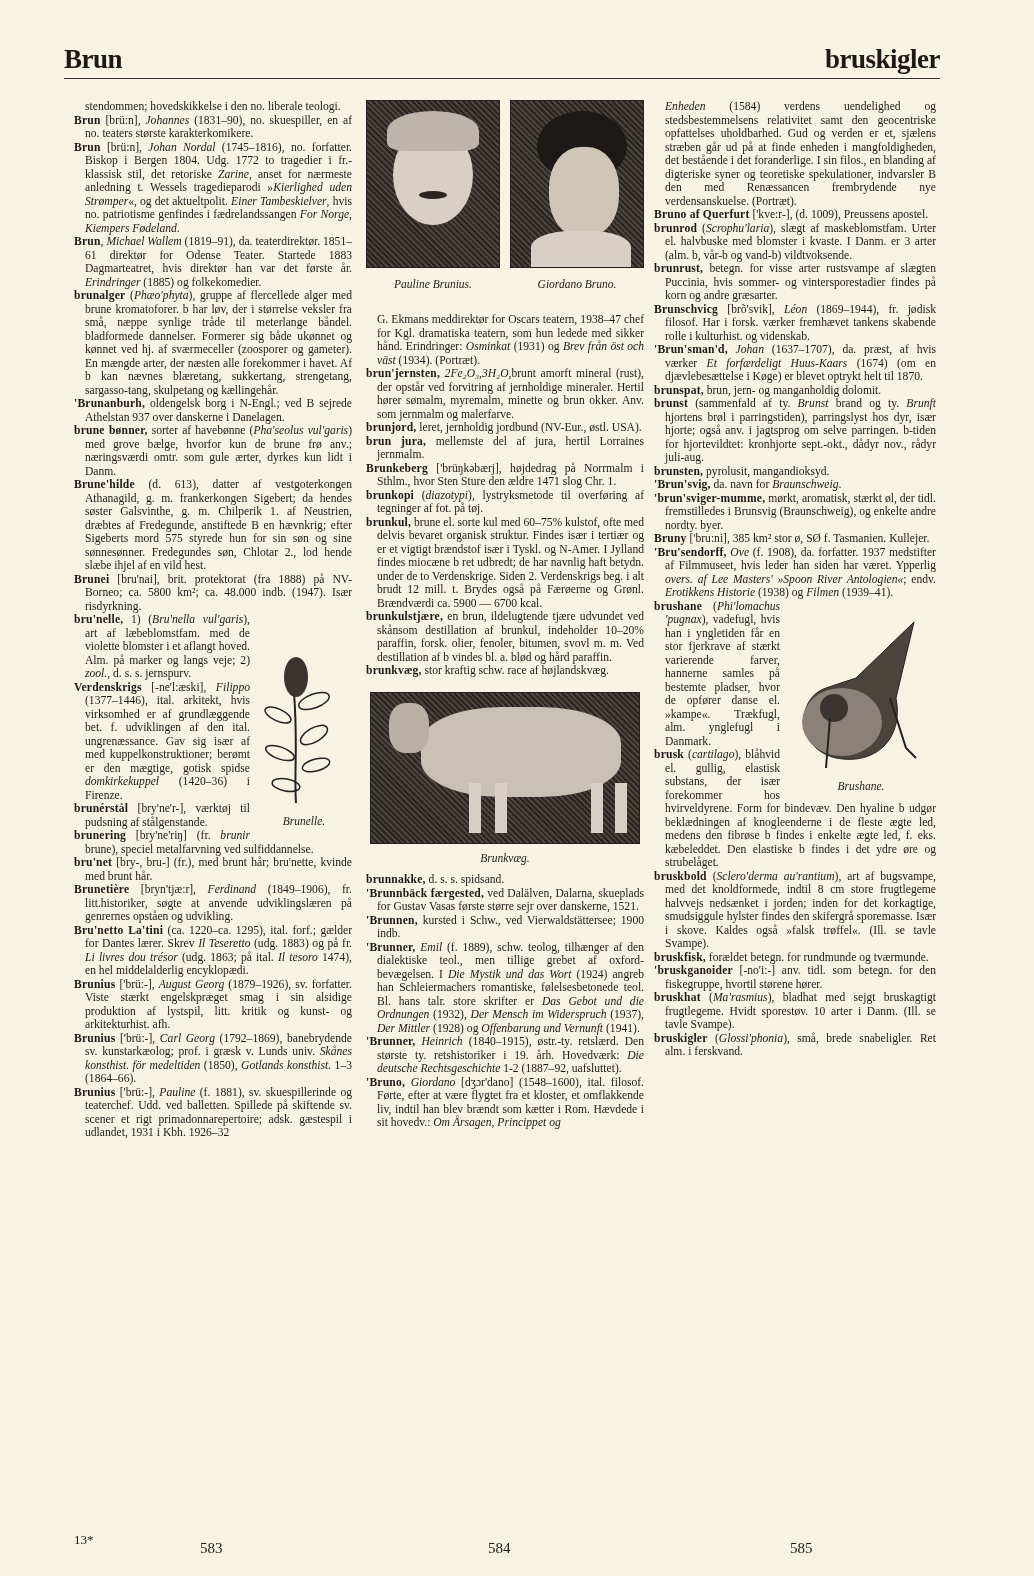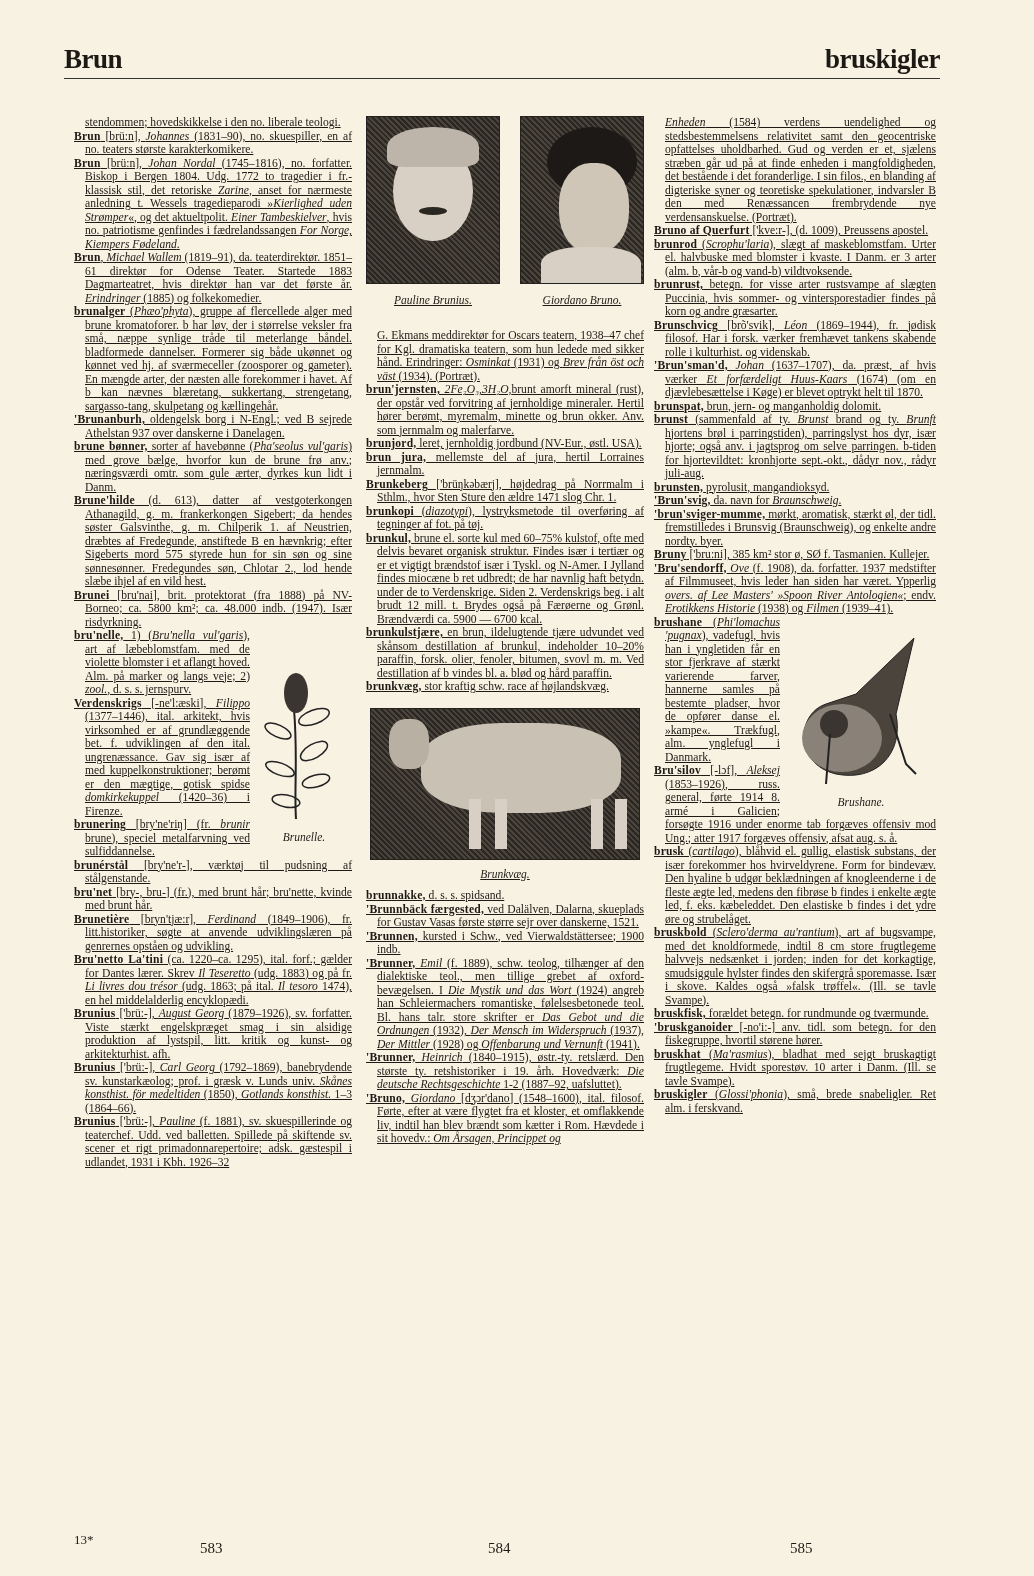--- a/index.html
+++ b/index.html
@@ -2,21 +2,21 @@
 <html><head>
 <meta charset="utf-8">
 <style>
   html,body{margin:0;padding:0;}
   body{width:1034px;height:1576px;background:#f7f2e2;position:relative;overflow:hidden;
        font-family:"Liberation Serif","DejaVu Serif",serif;color:#1d1a16;}
   .header{position:absolute;left:64px;right:94px;top:40px;height:38px;border-bottom:1.5px solid #333;}
   .hw{position:absolute;top:4px;font-family:"Liberation Serif",serif;font-weight:bold;font-size:27px;letter-spacing:-0.5px;}
   .hw.left{left:0}
   .hw.right{right:0}
-  .col{position:absolute;top:116px;width:278px;font-size:11.6px;line-height:13.5px;text-align:justify;text-decoration:underline;}
+  .col{position:absolute;top:100px;width:278px;font-size:11.6px;line-height:13.5px;text-align:justify;}
   .col1{left:74px}
   .col2{left:366px}
   .col3{left:654px}
   .entry{margin:0;padding-left:11px;text-indent:-11px;}
   .entry.cont{padding-left:11px;text-indent:0;}
   .hwd{font-weight:bold;letter-spacing:0.2px;}
   .i{font-style:italic}
   .photo{background:repeating-linear-gradient(45deg,#2a2622 0 2px,#4a443d 2px 4px);border:1px solid #222;}
   .caption{font-style:italic;font-size:11.5px;text-align:center;margin-top:12px;}
   .footer{position:absolute;top:1540px;font-size:15px;font-family:"Liberation Serif",serif;}
@@ -50,51 +50,51 @@
       <ellipse cx="22" cy="62" rx="14" ry="6" fill="none" stroke="#222" stroke-width="1.5" transform="rotate(25 22 62)"></ellipse>
       <ellipse cx="58" cy="82" rx="15" ry="7" fill="none" stroke="#222" stroke-width="1.5" transform="rotate(-30 58 82)"></ellipse>
       <ellipse cx="24" cy="100" rx="15" ry="6" fill="none" stroke="#222" stroke-width="1.5" transform="rotate(20 24 100)"></ellipse>
       <ellipse cx="60" cy="112" rx="14" ry="6" fill="none" stroke="#222" stroke-width="1.5" transform="rotate(-15 60 112)"></ellipse>
       <ellipse cx="30" cy="132" rx="14" ry="6" fill="none" stroke="#222" stroke-width="1.5" transform="rotate(10 30 132)"></ellipse>
     </svg>
     <div class="caption">Brunelle.</div>
   </div>
   <p class="entry"><span class="hwd">bru'nelle,</span><span> 1) (</span><span class="i">Bru'nella vul'garis</span><span>), art af læbeblomstfam. med de violette blomster i et aflangt hoved. Alm. på marker og langs veje; 2) </span><span class="i">zool.</span><span>, d. s. s. jernspurv.</span></p>
   <p class="entry"><span class="hwd">Verdenskrigs</span><span> [-ne'l:æski], </span><span class="i">Filippo</span><span> (1377–1446), ital. arkitekt, hvis virksomhed er af grundlæggende bet. f. udviklingen af den ital. ungrenæssance. Gav sig især af med kuppelkonstruktioner; berømt er den mægtige, gotisk spidse </span><span class="i">domkirkekuppel</span><span> (1420–36) i Firenze.</span></p>
+  <p class="entry"><span class="hwd">brunérstål</span><span> [bry'ne'r-], værktøj til pudsning af stålgenstande.</span></p>
   <p class="entry"><span class="hwd">brunering</span><span> [bry'ne'riŋ] (fr. </span><span class="i">brunir</span><span> brune), speciel metalfarvning ved sulfiddannelse.</span></p>
-  <p class="entry"><span class="hwd">brunérstål</span><span> [bry'ne'r-], værktøj til pudsning af stålgenstande.</span></p>
   <p class="entry"><span class="hwd">bru'net</span><span> [bry-, bru-] (fr.), med brunt hår; bru'nette, kvinde med brunt hår.</span></p>
   <p class="entry"><span class="hwd">Brunetière</span><span> [bryn'tjæ:r], </span><span class="i">Ferdinand</span><span> (1849–1906), fr. litt.historiker, søgte at anvende udviklingslæren på genrernes opståen og udvikling.</span></p>
   <p class="entry"><span class="hwd">Bru'netto La'tini</span><span> (ca. 1220–ca. 1295), ital. forf.; gælder for Dantes lærer. Skrev </span><span class="i">Il Teseretto</span><span> (udg. 1883) og på fr. </span><span class="i">Li livres dou trésor</span><span> (udg. 1863; på ital. </span><span class="i">Il tesoro</span><span> 1474), en hel middelalderlig encyklopædi.</span></p>
   <p class="entry"><span class="hwd">Brunius</span><span> ['brü:-], </span><span class="i">August Georg</span><span> (1879–1926), sv. forfatter. Viste stærkt engelskpræget smag i sin alsidige produktion af lystspil, litt. kritik og kunst- og arkitekturhist. afh.</span></p>
   <p class="entry"><span class="hwd">Brunius</span><span> ['brü:-], </span><span class="i">Carl Georg</span><span> (1792–1869), banebrydende sv. kunstarkæolog; prof. i græsk v. Lunds univ. </span><span class="i">Skånes konsthist. för medeltiden</span><span> (1850), </span><span class="i">Gotlands konsthist.</span><span> 1–3 (1864–66).</span></p>
   <p class="entry"><span class="hwd">Brunius</span><span> ['brü:-], </span><span class="i">Pauline</span><span> (f. 1881), sv. skuespillerinde og teaterchef. Udd. ved balletten. Spillede på skiftende sv. scener et rigt primadonnarepertoire; adsk. gæstespil i udlandet, 1931 i Kbh. 1926–32</span></p>
 </div>
 
 <div class="col col2">
   <div style="display:flex;justify-content:space-between;height:195px;">
     <div style="width:134px;">
       <div class="photo" style="height:166px;position:relative;overflow:hidden;">
         <div style="position:absolute;left:26px;top:24px;width:80px;height:100px;border-radius:50%;background:#d8d0c4;"></div>
         <div style="position:absolute;left:20px;top:10px;width:92px;height:40px;border-radius:50% 50% 20% 20%;background:#bdb5aa;"></div>
         <div style="position:absolute;left:52px;top:90px;width:28px;height:8px;border-radius:50%;background:#2a2622;"></div>
       </div>
       <div class="caption" style="margin-top:10px;">Pauline Brunius.</div>
     </div>
-    <div style="width:124px;">
+    <div style="width:134px;">
       <div class="photo" style="height:166px;position:relative;overflow:hidden;">
         <div style="position:absolute;left:26px;top:10px;width:90px;height:70px;border-radius:50%;background:#1c1916;"></div>
         <div style="position:absolute;left:38px;top:46px;width:70px;height:90px;border-radius:45%;background:#cfc6b8;"></div>
         <div style="position:absolute;left:20px;top:130px;width:100px;height:40px;border-radius:40% 40% 0 0;background:#d8d0c4;"></div>
       </div>
       <div class="caption" style="margin-top:10px;">Giordano Bruno.</div>
     </div>
   </div>
   <p class="entry cont" style="margin-top:18px;"><span>G. Ekmans meddirektør for Oscars teatern, 1938–47 chef for Kgl. dramatiska teatern, som hun ledede med sikker hånd. Erindringer: </span><span class="i">Osminkat</span><span> (1931) og </span><span class="i">Brev från öst och väst</span><span> (1934). (Portræt).</span></p>
-  <p class="entry"><span class="hwd">brun'jernsten,</span><span class="i"> 2Fe₂O₃,3H₂O,</span><span>brunt amorft mineral (rust), der opstår ved forvitring af jernholdige mineraler. Hertil hører berømt, myremalm, minette og brun okker. Anv. som jernmalm og malerfarve.</span></p>
+  <p class="entry"><span class="hwd">brun'jernsten,</span><span class="i"> 2Fe₂O₃,3H₂O,</span><span>brunt amorft mineral (rust), der opstår ved forvitring af jernholdige mineraler. Hertil hører sømalm, myremalm, minette og brun okker. Anv. som jernmalm og malerfarve.</span></p>
   <p class="entry"><span class="hwd">brunjord,</span><span> leret, jernholdig jordbund (NV-Eur., østl. USA).</span></p>
   <p class="entry"><span class="hwd">brun jura,</span><span> mellemste del af jura, hertil Lorraines jernmalm.</span></p>
   <p class="entry"><span class="hwd">Brunkeberg</span><span> ['brüŋkəbærj], højdedrag på Norrmalm i Sthlm., hvor Sten Sture den ældre 1471 slog Chr. 1.</span></p>
   <p class="entry"><span class="hwd">brunkopi</span><span> (</span><span class="i">diazotypi</span><span>), lystryksmetode til overføring af tegninger af fot. på tøj.</span></p>
   <p class="entry"><span class="hwd">brunkul,</span><span> brune el. sorte kul med 60–75% kulstof, ofte med delvis bevaret organisk struktur. Findes især i tertiær og er et vigtigt brændstof især i Tyskl. og N-Amer. I Jylland findes miocæne b ret udbredt; de har navnlig haft betydn. under de to Verdenskrige. Siden 2. Verdenskrigs beg. i alt brudt 12 mill. t. Brydes også på Færøerne og Grønl. Brændværdi ca. 5900 — 6700 kcal.</span></p>
   <p class="entry"><span class="hwd">brunkulstjære,</span><span> en brun, ildelugtende tjære udvundet ved skånsom destillation af brunkul, indeholder 10–20% paraffin, forsk. olier, fenoler, bitumen, svovl m. m. Ved destillation af b vindes bl. a. blød og hård paraffin.</span></p>
   <p class="entry"><span class="hwd">brunkvæg,</span><span> stor kraftig schw. race af højlandskvæg.</span></p>
   <div style="margin:14px 4px 4px 4px;">
     <div class="photo" style="height:150px;position:relative;overflow:hidden;">
       <div style="position:absolute;left:50px;top:14px;width:200px;height:90px;border-radius:40%;background:#c9c1b4;"></div>
@@ -132,21 +132,20 @@
     <svg width="140" height="150" viewBox="0 0 140 150">
       <path d="M128 4 L70 60 L40 70 C10 80 8 130 50 140 C90 148 118 120 110 80 Z" fill="#4a443d" stroke="#222"></path>
       <ellipse cx="56" cy="104" rx="40" ry="34" fill="#8a8278"></ellipse>
       <circle cx="48" cy="90" r="14" fill="#3a3530"></circle>
       <path d="M44 100 L40 150" stroke="#222" stroke-width="2"></path>
       <path d="M104 80 L120 130 L130 140" stroke="#222" stroke-width="2" fill="none"></path>
     </svg>
     <div class="caption">Brushane.</div>
   </div>
   <p class="entry"><span class="hwd">brushane</span><span> (</span><span class="i">Phi'lomachus 'pugnax</span><span>), vadefugl, hvis han i yngletiden får en stor fjerkrave af stærkt varierende farver, hannerne samles på bestemte pladser, hvor de opfører danse el. »kampe«. Trækfugl, alm. ynglefugl i Danmark.</span></p>
-  <p class="entry"><span class="hwd">Bru'silov</span><span> [-lɔf], </span><span class="i">Aleksej</span><span> (1853–1926), russ. general, førte 1914 8. armé i Galicien; forsøgte 1916 under enorme tab forgæves offensiv mod Ung.; atter 1917 forgæves offensiv, afsat aug. s. å.</span></p>
   <p class="entry"><span class="hwd">brusk</span><span> (</span><span class="i">cartilago</span><span>), blåhvid el. gullig, elastisk substans, der især forekommer hos hvirveldyrene. Form for bindevæv. Den hyaline b udgør beklædningen af knogleenderne i de fleste ægte led, medens den fibrøse b findes i enkelte ægte led, f. eks. kæbeleddet. Den elastiske b findes i det ydre øre og strubelåget.</span></p>
   <p class="entry"><span class="hwd">bruskbold</span><span> (</span><span class="i">Sclero'derma au'rantium</span><span>), art af bugsvampe, med det knoldformede, indtil 8 cm store frugtlegeme halvvejs nedsænket i jorden; inden for det korkagtige, smudsiggule hylster findes den skifergrå sporemasse. Især i skove. Kaldes også »falsk trøffel«. (Ill. se tavle Svampe).</span></p>
   <p class="entry"><span class="hwd">bruskfisk,</span><span> forældet betegn. for rundmunde og tværmunde.</span></p>
   <p class="entry"><span class="hwd">'bruskganoider</span><span> [-no'i:-] anv. tidl. som betegn. for den fiskegruppe, hvortil størene hører.</span></p>
   <p class="entry"><span class="hwd">bruskhat</span><span> (</span><span class="i">Ma'rasmius</span><span>), bladhat med sejgt bruskagtigt frugtlegeme. Hvidt sporestøv. 10 arter i Danm. (Ill. se tavle Svampe).</span></p>
   <p class="entry"><span class="hwd">bruskigler</span><span> (</span><span class="i">Glossi'phonia</span><span>), små, brede snabeligler. Ret alm. i ferskvand.</span></p>
 </div>
 
 <div class="sig">13*</div>
 <div class="footer" style="left:200px;">583</div>

